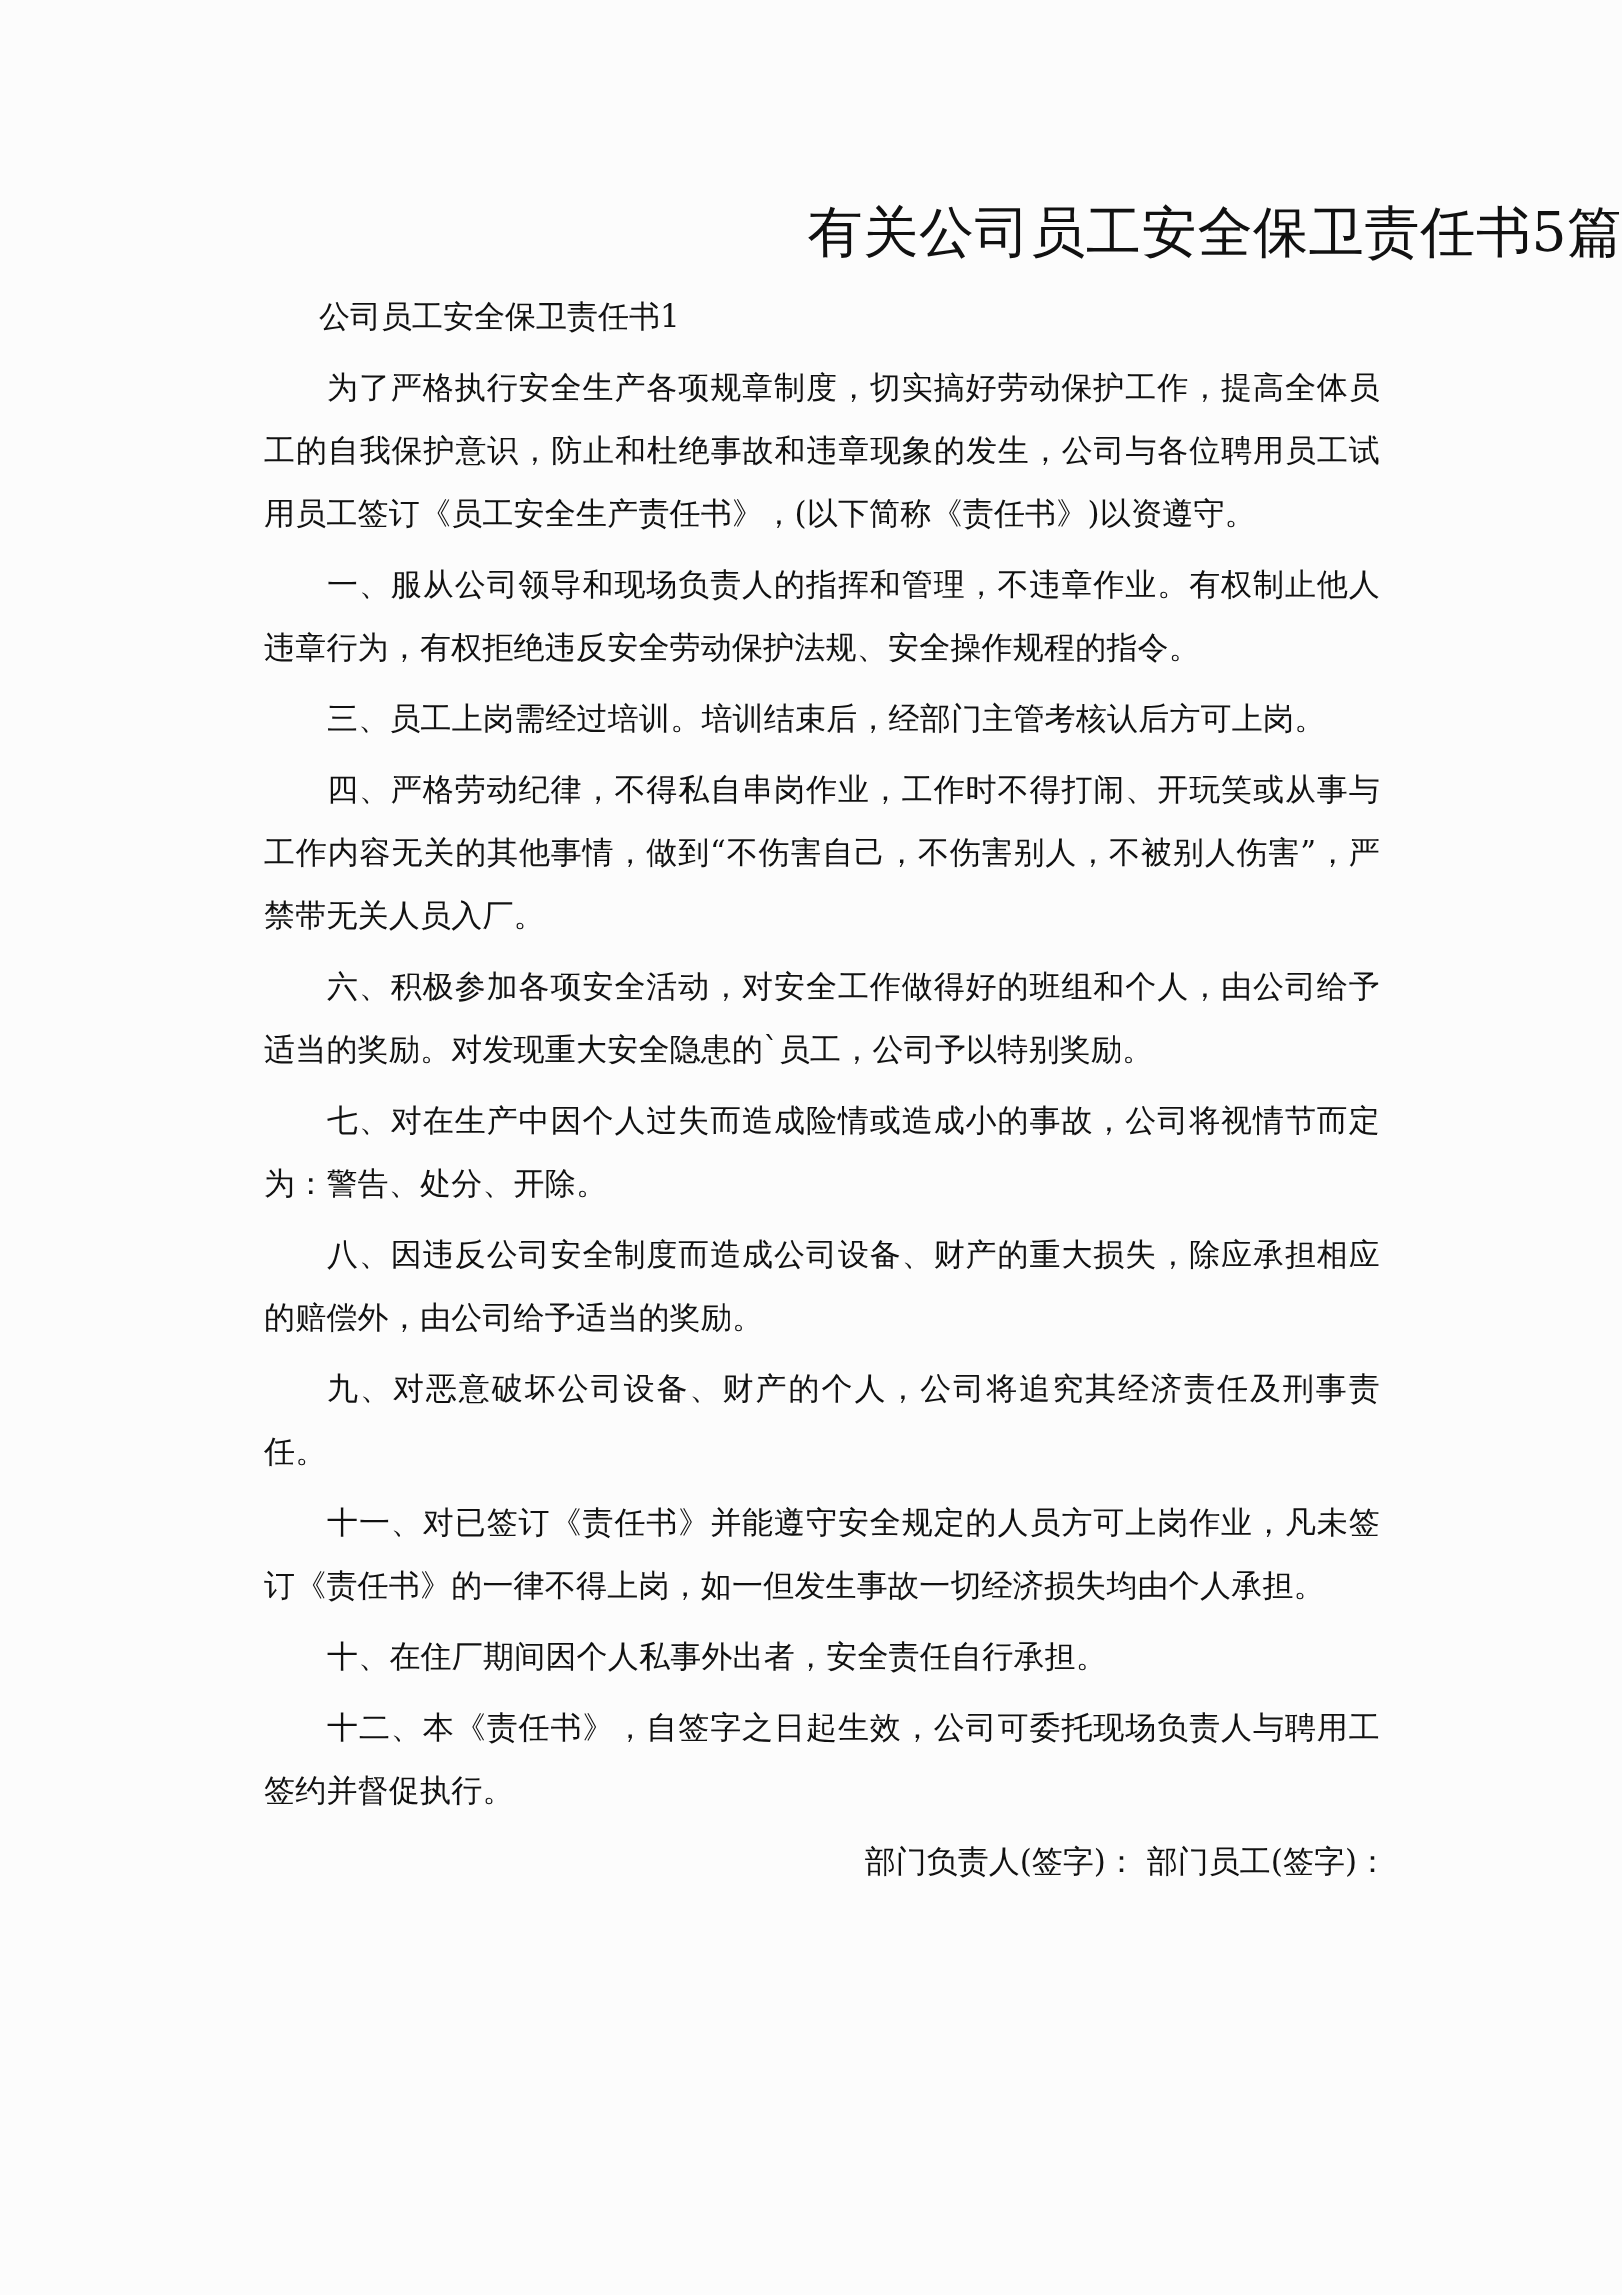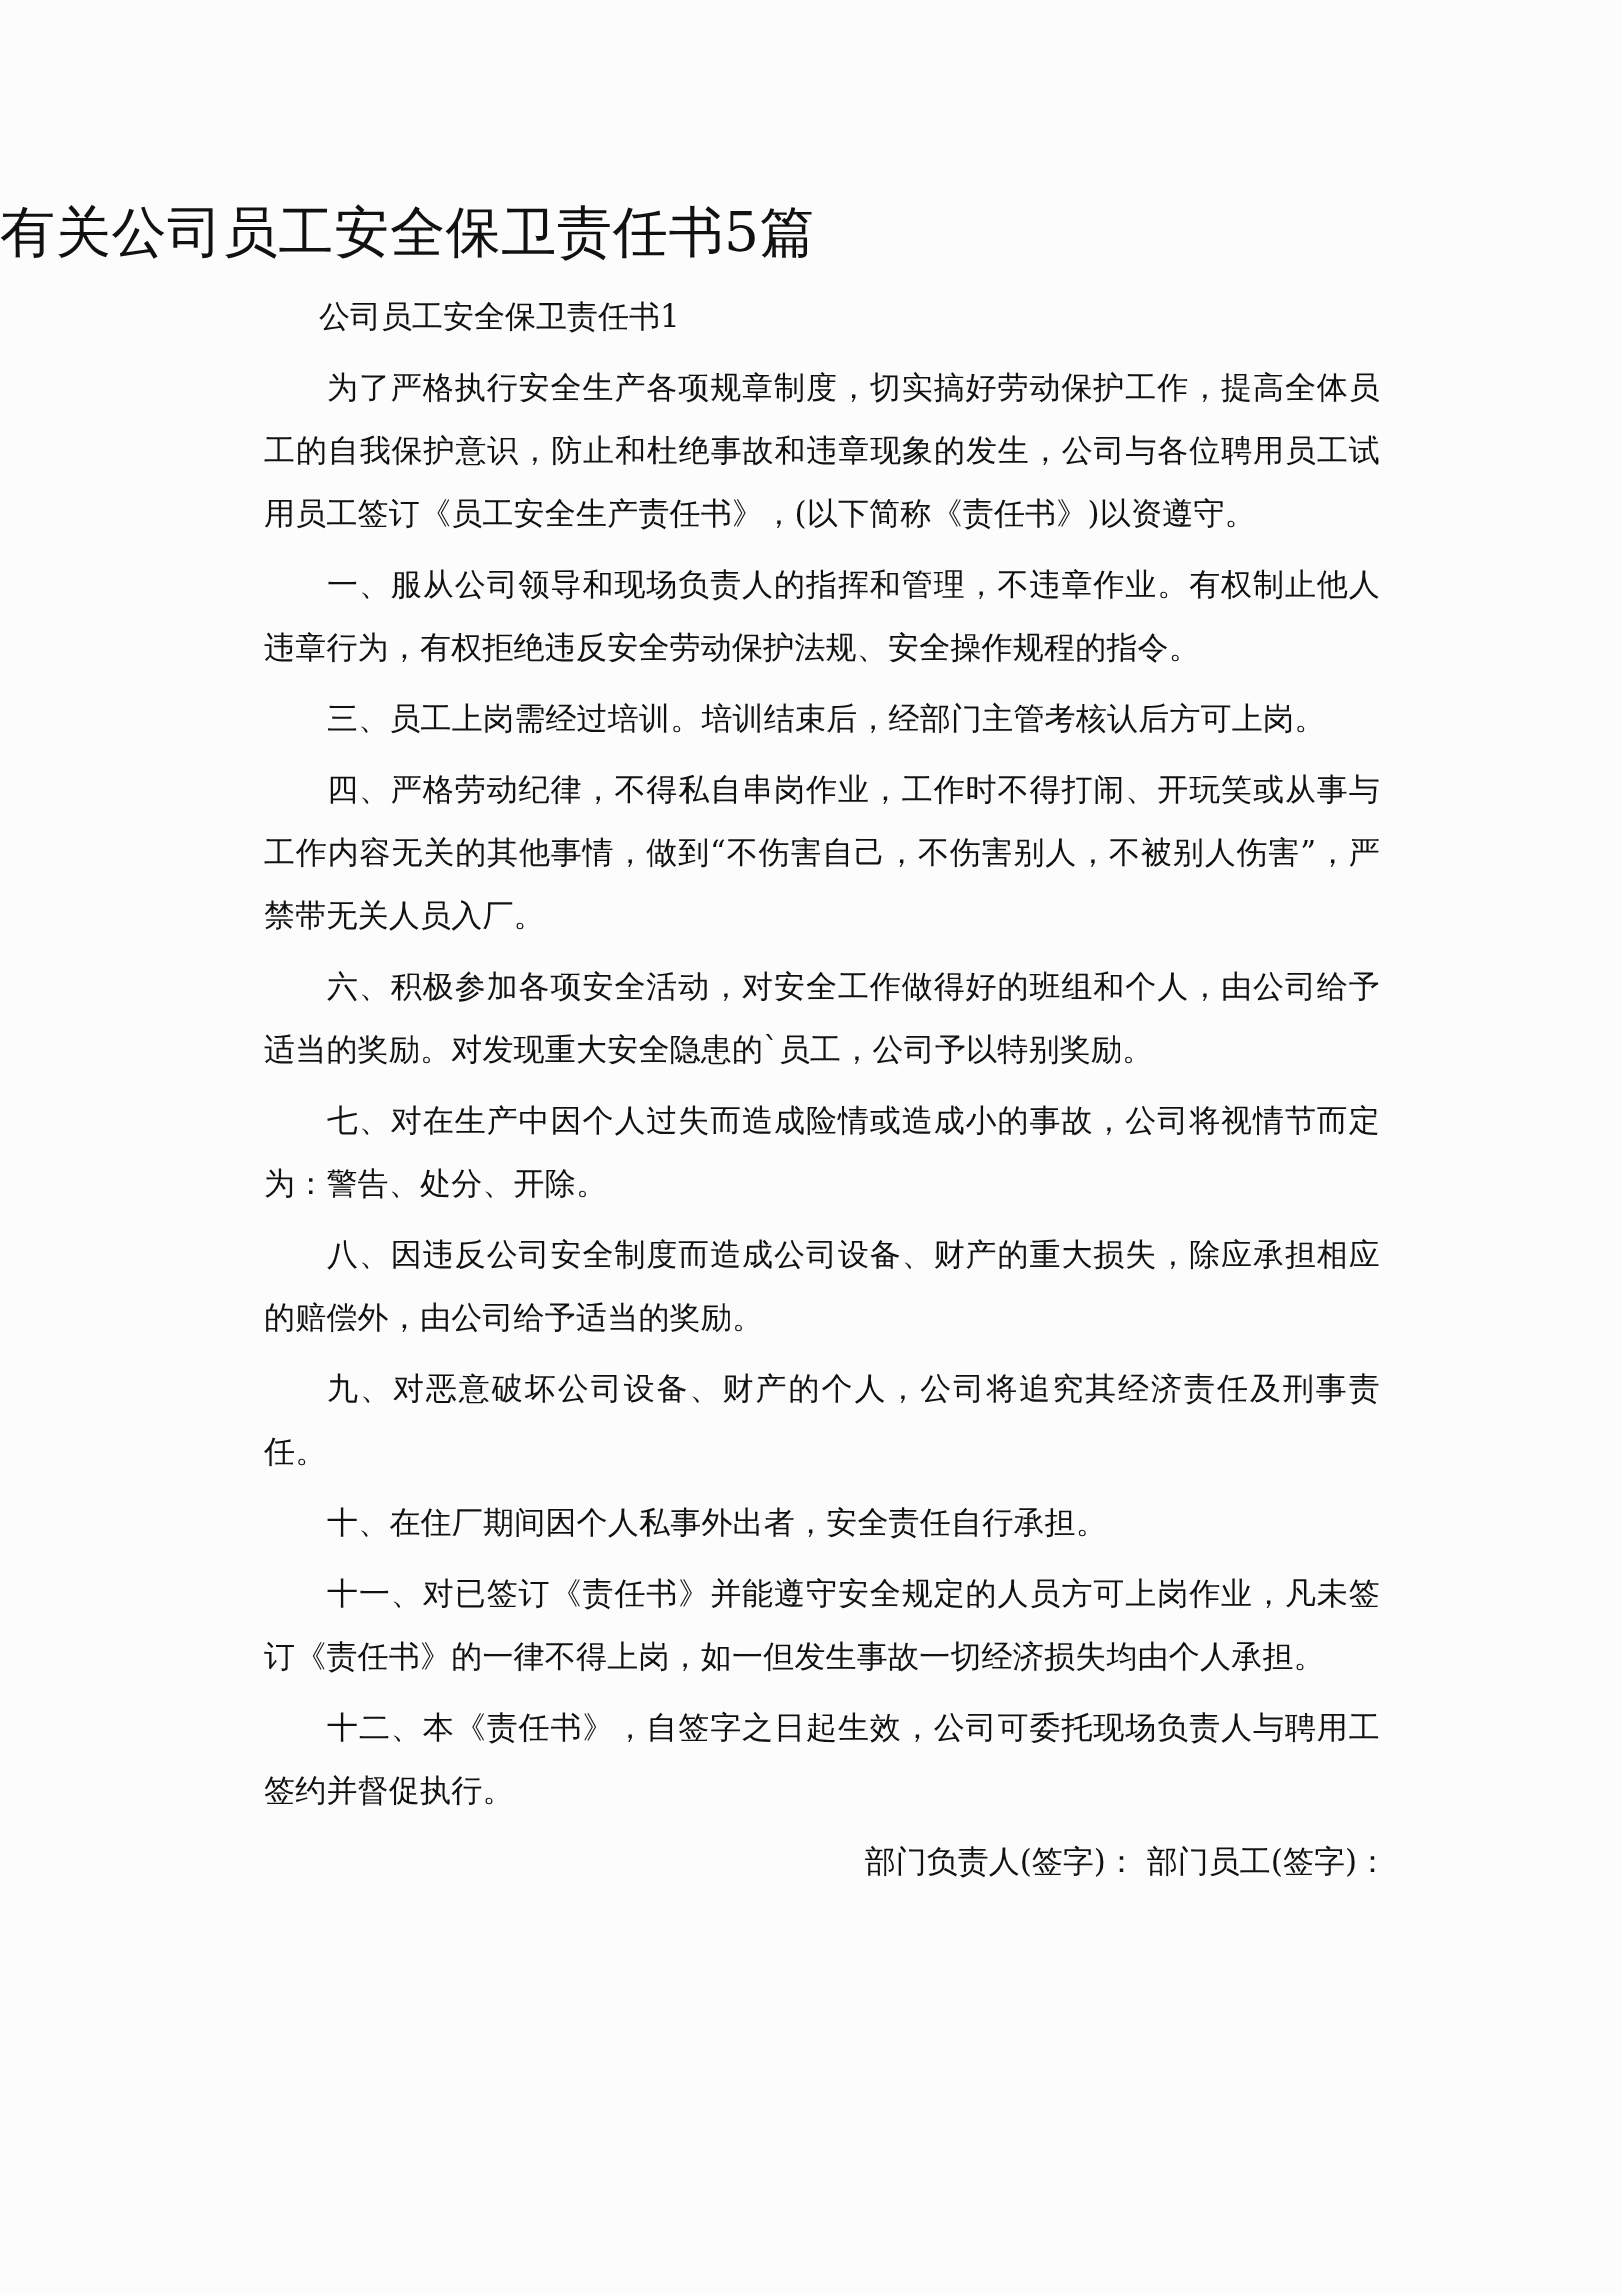--- a/index.html
+++ b/index.html
@@ -21,21 +21,21 @@
       top: 0;
       width: 1623px;
       height: 2295px;
       background: #fcfcfc;
     }
     .title {
       position: absolute;
       left: 0;
       width: 1623px;
       top: 196px;
-      text-align: left;
+      text-align: right;
       font-size: 55px;
       line-height: 72px;
       font-weight: normal;
       letter-spacing: 0.7px;
       margin: 0;
     }
     .content {
       position: absolute;
       left: 256px;
       top: 285px;
@@ -73,21 +73,21 @@
 
     <p class="para">为了严格执行安全生产各项规章制度，切实搞好劳动保护工作，提高全体员工的自我保护意识，防止和杜绝事故和违章现象的发生，公司与各位聘用员工试用员工签订《员工安全生产责任书》，(以下简称《责任书》)以资遵守。</p>
 
     <p class="para">一、服从公司领导和现场负责人的指挥和管理，不违章作业。有权制止他人违章行为，有权拒绝违反安全劳动保护法规、安全操作规程的指令。</p>
     <p class="para">三、员工上岗需经过培训。培训结束后，经部门主管考核认后方可上岗。</p>
     <p class="para">四、严格劳动纪律，不得私自串岗作业，工作时不得打闹、开玩笑或从事与工作内容无关的其他事情，做到“不伤害自己，不伤害别人，不被别人伤害”，严禁带无关人员入厂。</p>
     <p class="para">六、积极参加各项安全活动，对安全工作做得好的班组和个人，由公司给予适当的奖励。对发现重大安全隐患的`员工，公司予以特别奖励。</p>
     <p class="para">七、对在生产中因个人过失而造成险情或造成小的事故，公司将视情节而定为：警告、处分、开除。</p>
     <p class="para">八、因违反公司安全制度而造成公司设备、财产的重大损失，除应承担相应的赔偿外，由公司给予适当的奖励。</p>
     <p class="para">九、对恶意破坏公司设备、财产的个人，公司将追究其经济责任及刑事责任。</p>
+    <p class="para">十一、对已签订《责任书》并能遵守安全规定的人员方可上岗作业，凡未签订《责任书》的一律不得上岗，如一但发生事故一切经济损失均由个人承担。</p>
     <p class="para">十、在住厂期间因个人私事外出者，安全责任自行承担。</p>
-    <p class="para">十一、对已签订《责任书》并能遵守安全规定的人员方可上岗作业，凡未签订《责任书》的一律不得上岗，如一但发生事故一切经济损失均由个人承担。</p>
     <p class="para">十二、本《责任书》，自签字之日起生效，公司可委托现场负责人与聘用工签约并督促执行。</p>
 
     <p class="signature-line"><span>部门负责人(签字)：</span> <span>部门员工(签字)：</span></p>
 
   </div>
 </div>
 
 
 </body></html>

